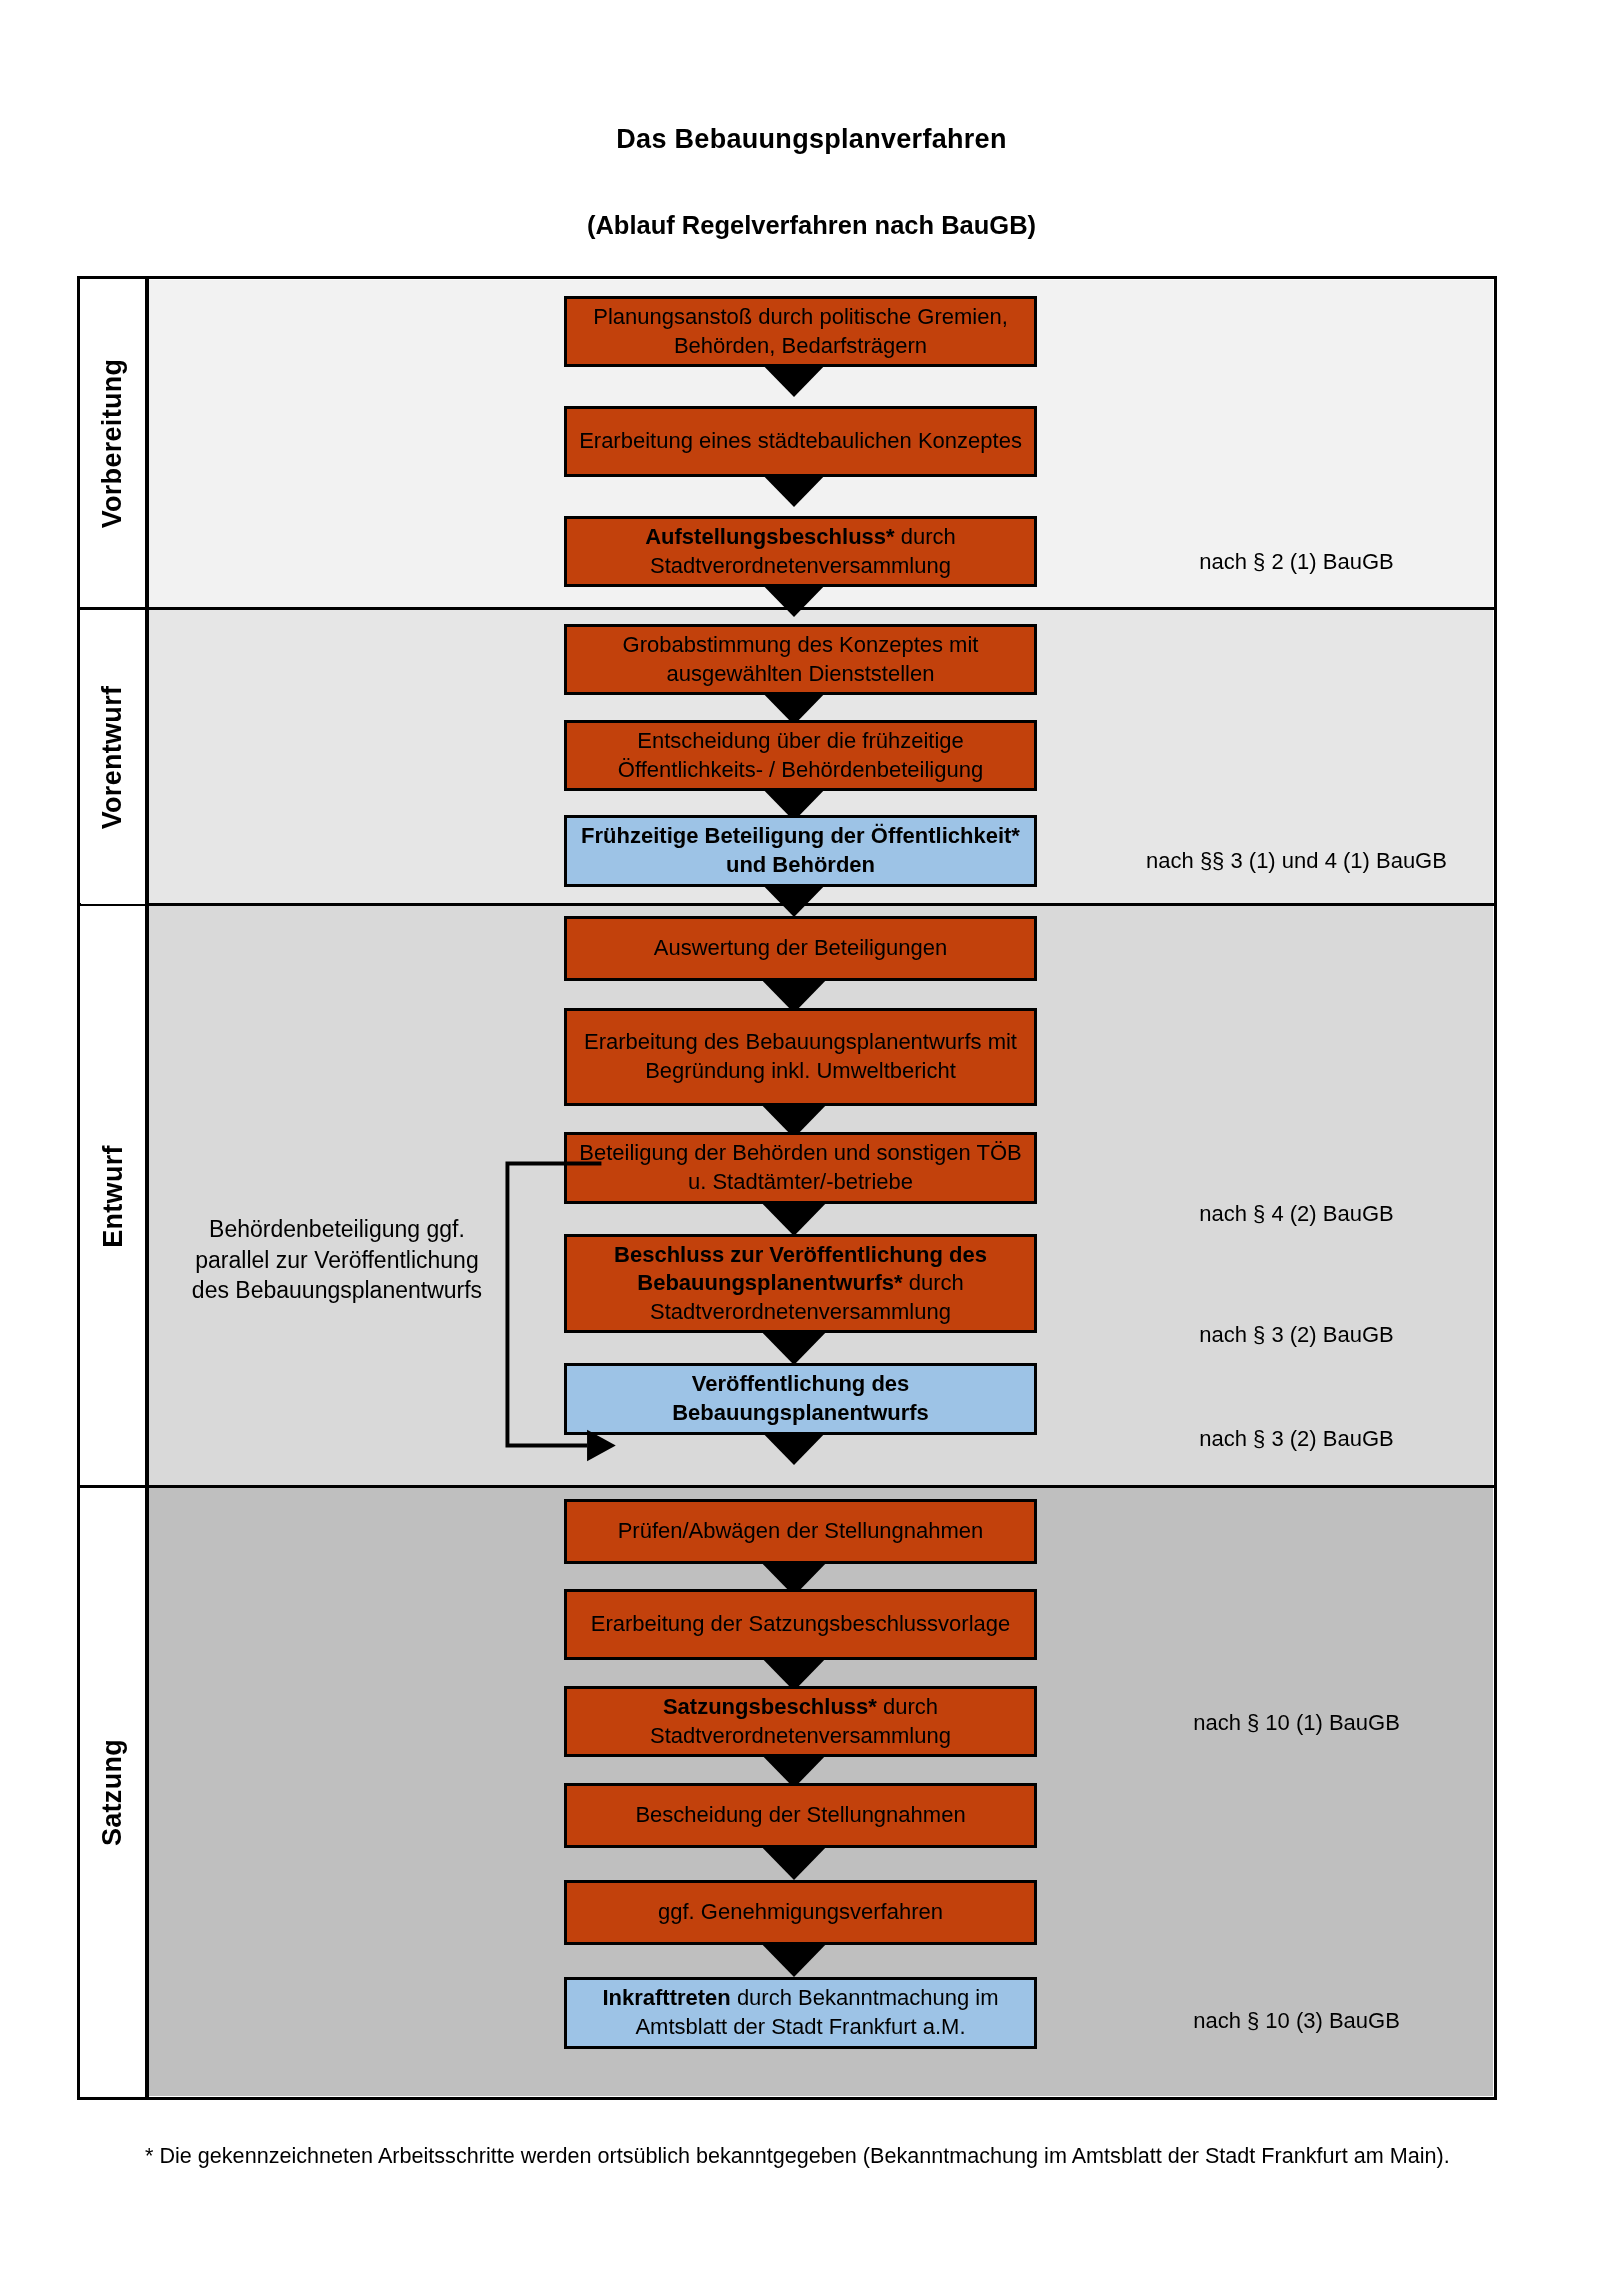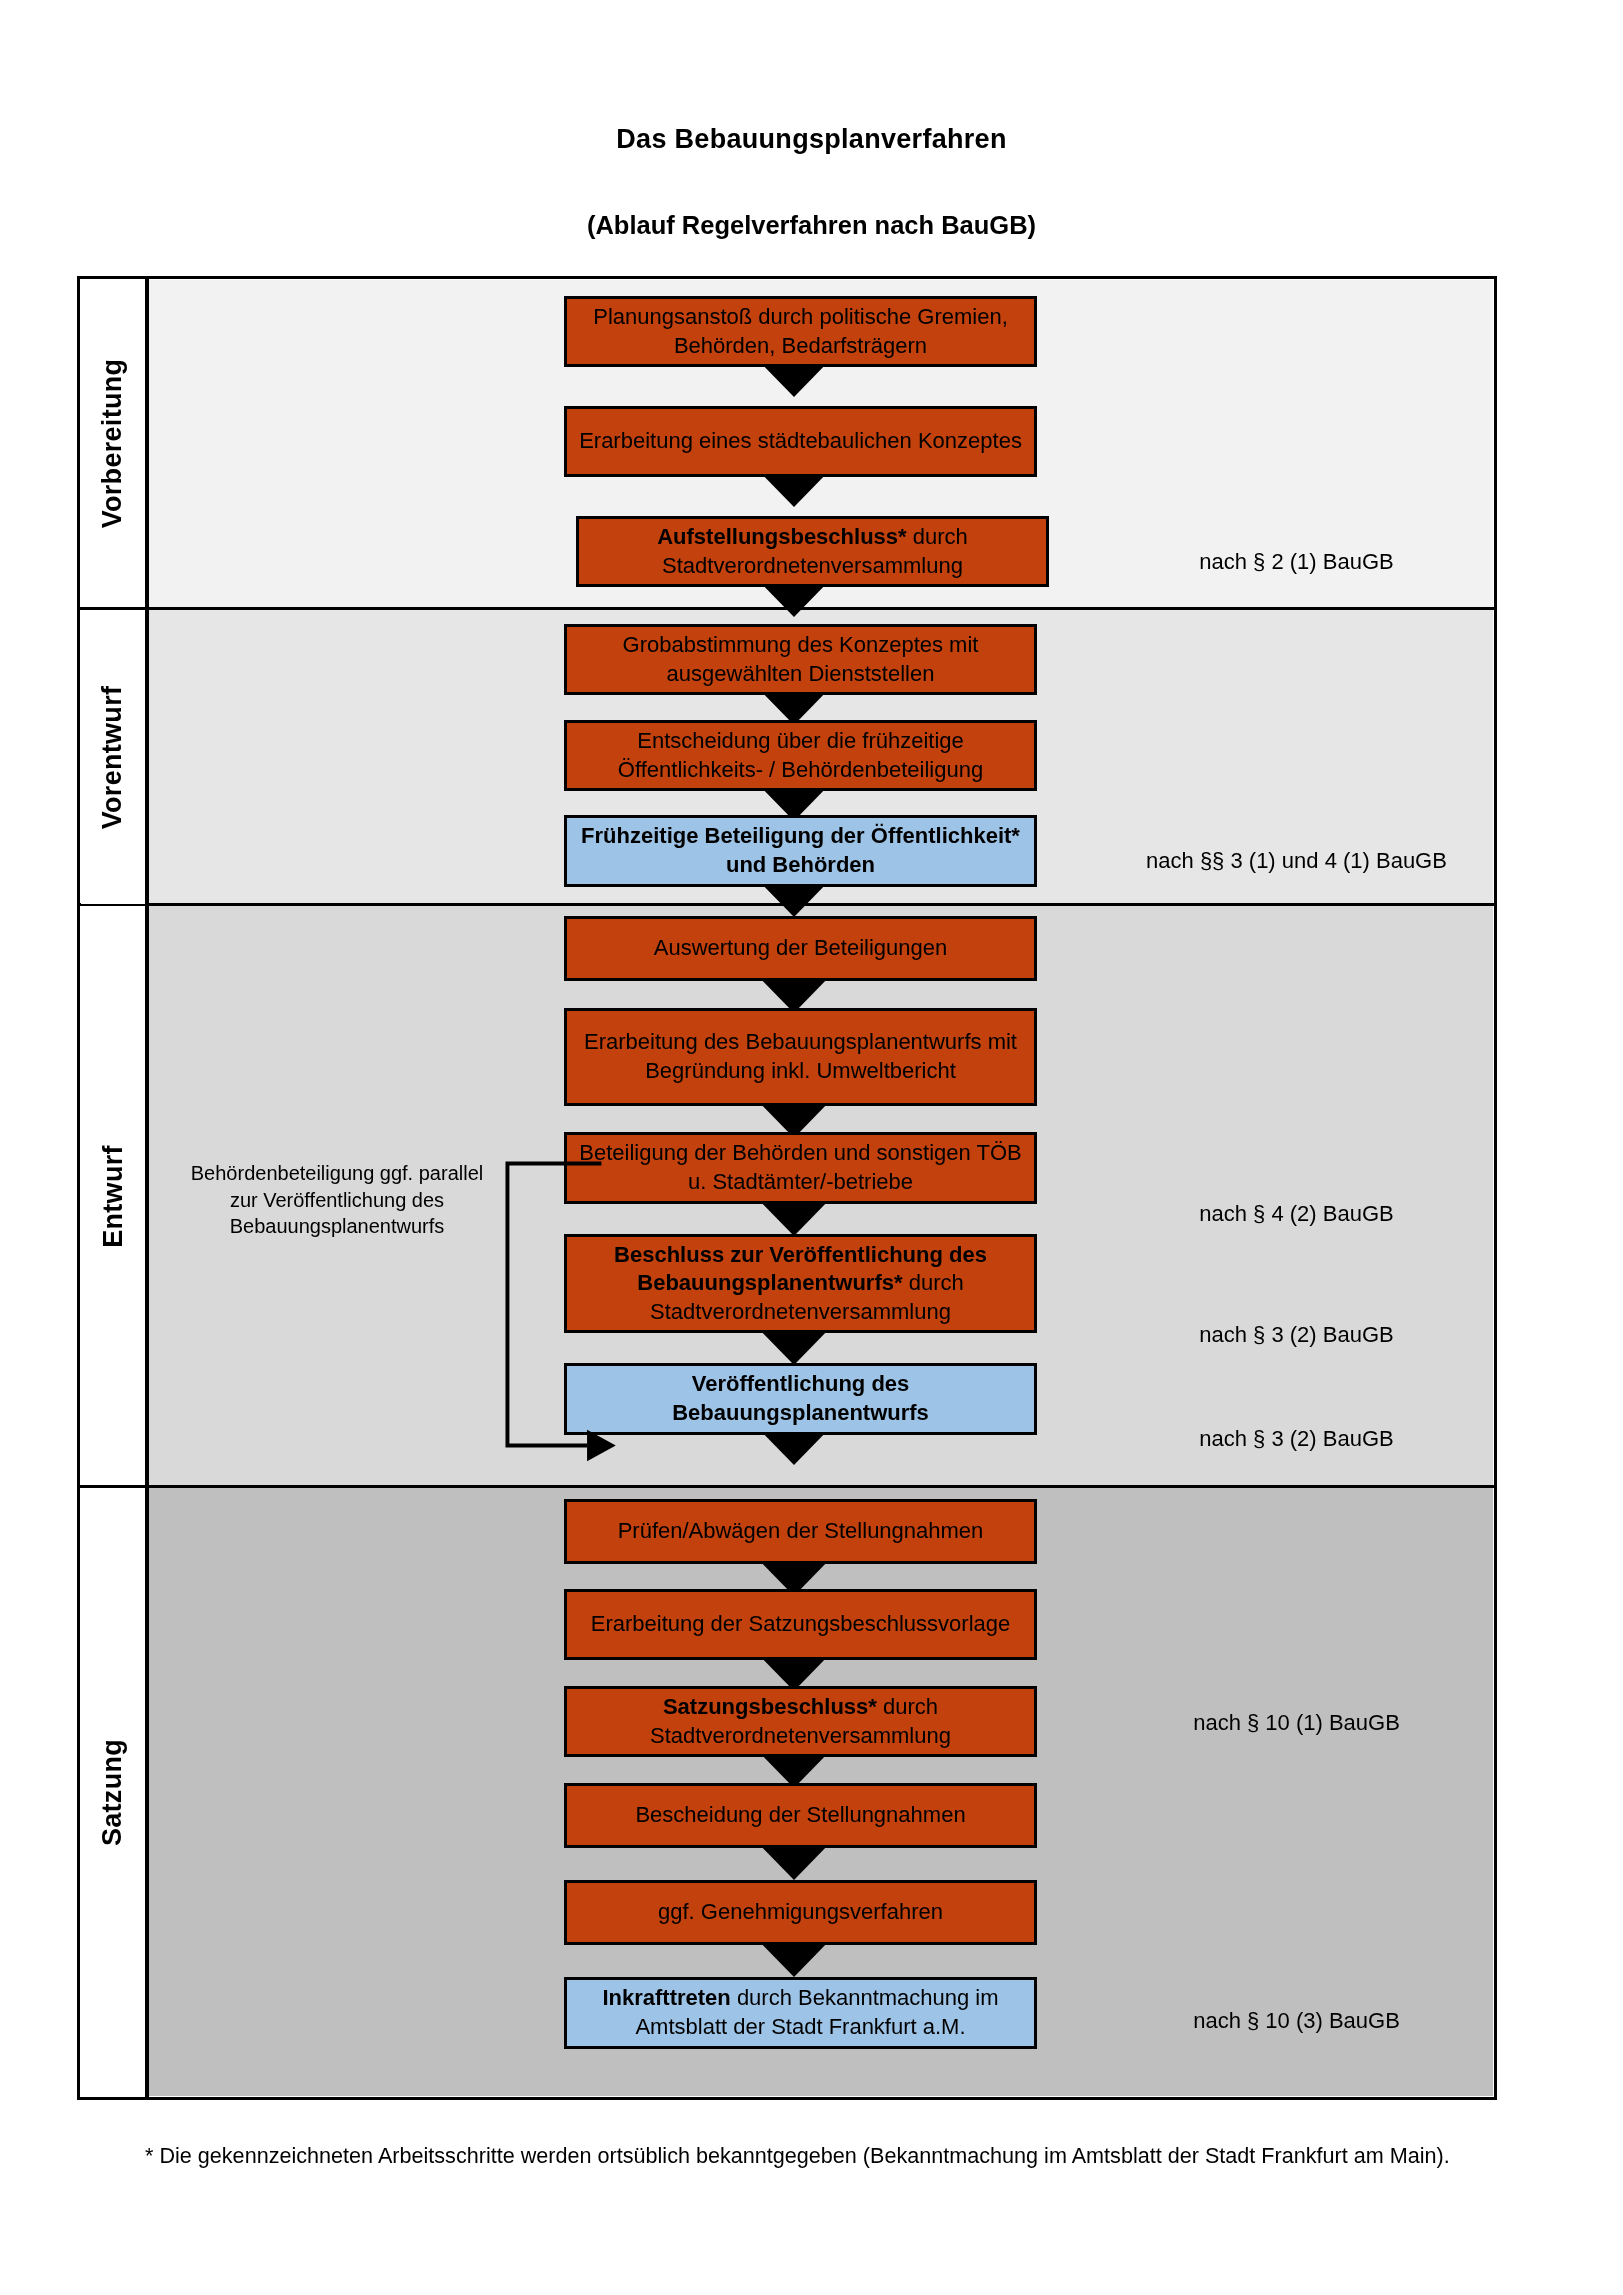--- a/index.html
+++ b/index.html
@@ -97,22 +97,22 @@
 
   
   .legal{
     position:absolute; left:1113px; width:367px;
     font-size:22px; text-align:center;
     z-index:3;
   }
 
   
   #side-note{
-    position:absolute; left:183px; top:1160px; width:308px;
-    font-size:20px; line-height:1.33; text-align:center;
+    position:absolute; left:183px; top:1214px; width:308px;
+    font-size:23px; line-height:1.33; text-align:center;
     z-index:3;
   }
 
   
   #bypass{ position:absolute; left:497px; top:1159px; z-index:4; }
 
   
   #footnote{
     position:absolute; left:145px; top:2140px; width:1348px;
     font-size:21.6px; line-height:1.45; text-align:left;
@@ -156,21 +156,21 @@
     <polygon points="138,414 182,438 138,462" fill="#000"></polygon>
   </svg>
 </div>
 
 <div class="node" id="n0" style="top:296px;height:71px;">Planungsanstoß durch politische Gremien, Behörden, Bedarfsträgern</div>
 <div class="arrow" style="top:359px;"></div>
 
 <div class="node" id="n1" style="top:406px;height:71px;">Erarbeitung eines städtebaulichen Konzeptes</div>
 <div class="arrow" style="top:469px;"></div>
 
-<div class="node" id="n2" style="top:516px;height:71px;margin-left:12px;">
+<div class="node" id="n2" style="top:516px;height:71px;">
   <span><b>Aufstellungsbeschluss*</b><span> durch Stadtverordnetenversammlung</span></span>
 </div>
 <div class="arrow" style="top:579px;"></div>
 
 <div class="node" id="n3" style="top:624px;height:71px;">Grobabstimmung des Konzeptes mit ausgewählten Dienststellen</div>
 <div class="arrow" style="top:687px;"></div>
 
 <div class="node" id="n4" style="top:720px;height:71px;">Entscheidung über die frühzeitige Öffentlichkeits- / Behördenbeteiligung</div>
 <div class="arrow" style="top:783px;"></div>
 

